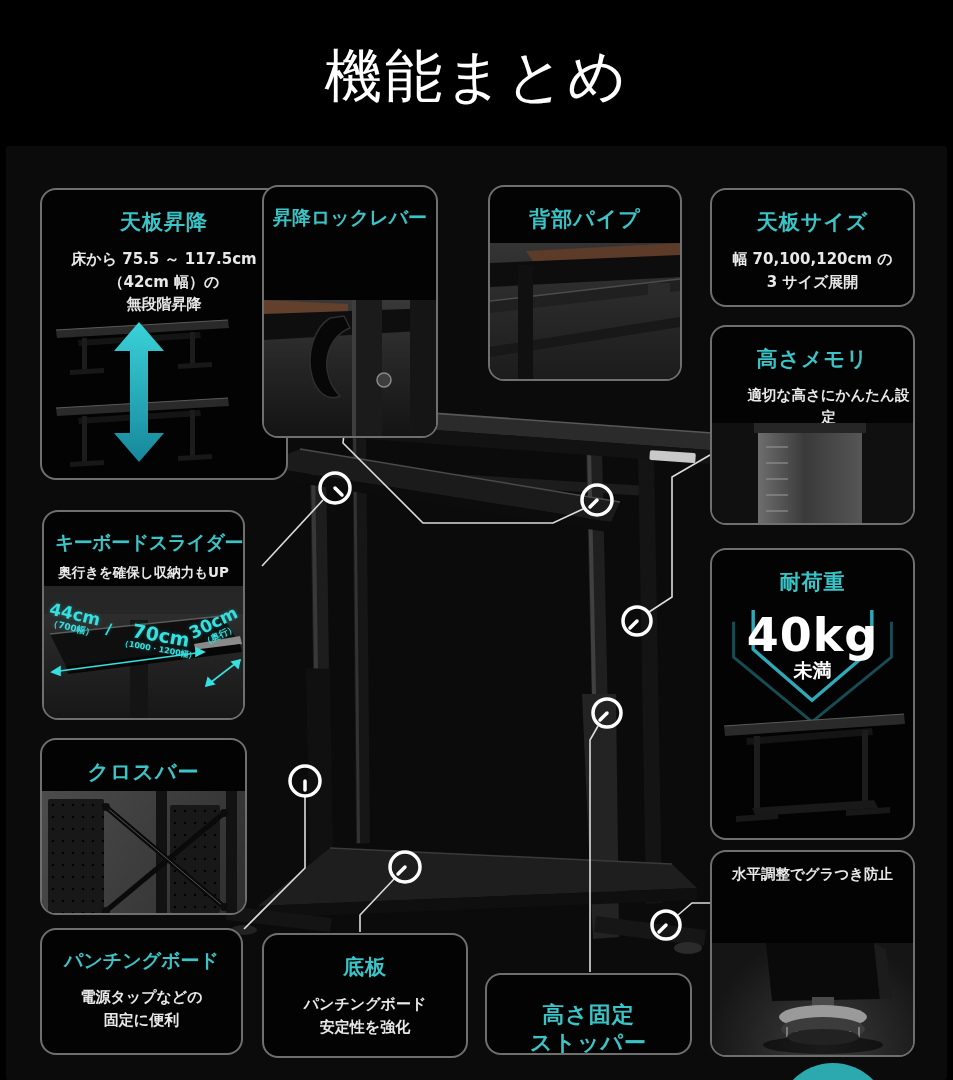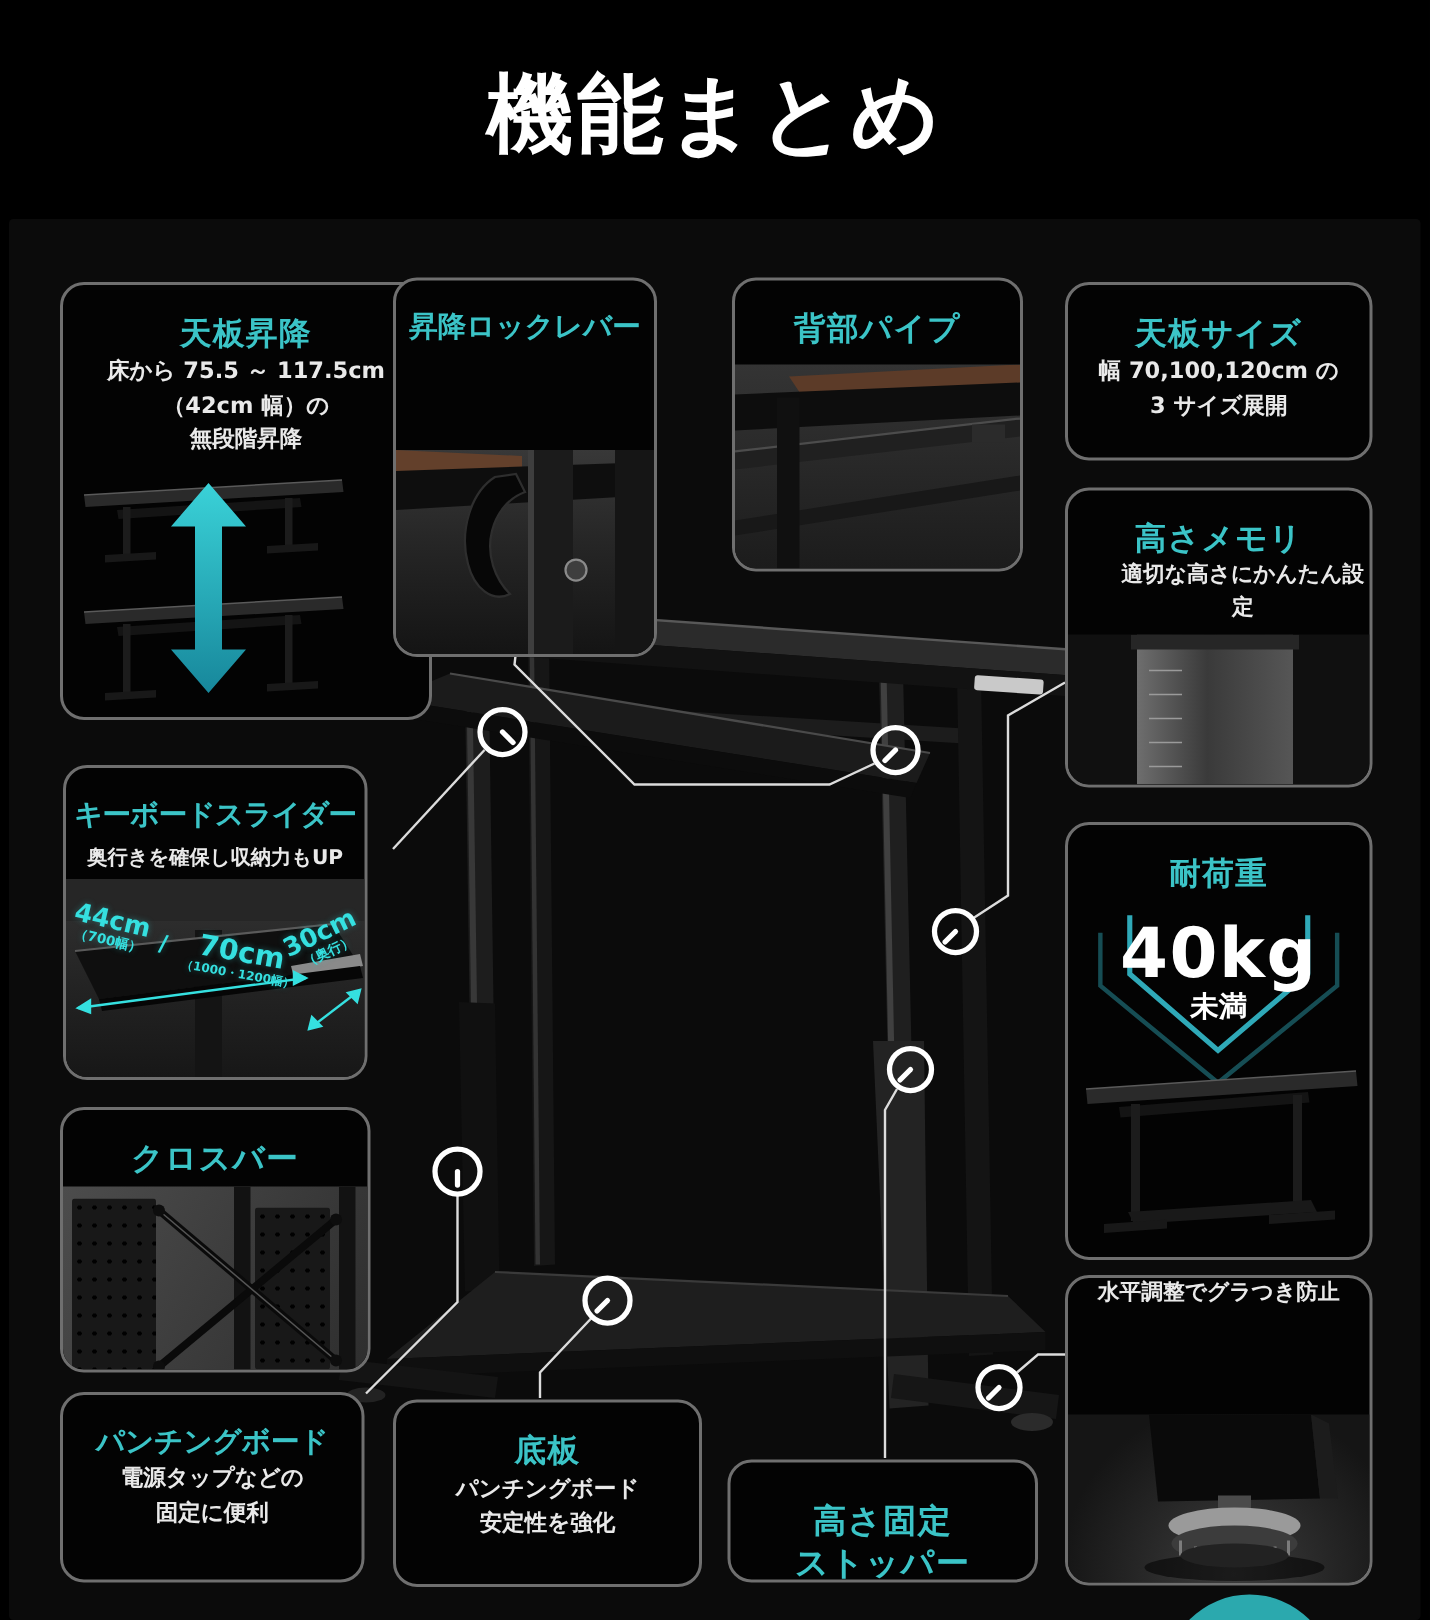--- a/index.html
+++ b/index.html
@@ -5,33 +5,33 @@
   html,body{margin:0;padding:0;background:#000;}
   #page{
     position:relative;width:953px;height:1080px;background:#000;
     overflow:hidden;
     font-family:"DejaVu Sans","Liberation Sans",sans-serif;
     -webkit-font-smoothing:antialiased;
   }
   #panel{position:absolute;left:6px;top:146px;width:941px;height:934px;background:#0b0b0b;border-radius:3px;}
   #main-title{
     position:absolute;left:0;top:38px;width:953px;text-align:center;
-    color:#ffffff;font-size:58px;font-weight:700;letter-spacing:2px;z-index:2;
+    color:#ffffff;font-size:58px;font-weight:400;letter-spacing:2px;z-index:2;
   }
   .box{
     position:absolute;box-sizing:border-box;background:#030303;
     border:2px solid #6f6f6f;border-radius:16px;overflow:hidden;z-index:2;
   }
   .box-title{
     position:relative;margin-top:18px;text-align:center;
     color:var(--accent,#3bc4c7);font-weight:900;font-size:21px;letter-spacing:1px;
   }
   .box-title.small{font-size:19px;letter-spacing:0px;}
   .desc{
-    position:relative;margin-top:0;text-align:center;color:#e9e9e9;
+    position:relative;margin-top:12px;text-align:center;color:#e9e9e9;
     font-weight:700;font-size:15px;line-height:1.5;
   }
   .photo{position:absolute;left:0;right:0;bottom:0;overflow:hidden;}
   .dotboard{
     position:absolute;background-color:#181818;
     background-image:radial-gradient(circle,#000 1.4px,transparent 1.6px);
     background-size:10px 12px;border-radius:2px;
   }
   .pole{position:absolute;background:#121212;}
   svg{display:block;}
@@ -237,21 +237,21 @@
             <line x1="54" y1="40" x2="76" y2="40"></line>
           <line x1="54" y1="56" x2="76" y2="56"></line>
             <line x1="54" y1="72" x2="76" y2="72"></line>
           <line x1="54" y1="88" x2="76" y2="88"></line>
         </g>
       </svg>
     </div>
   </div>
 
   <div class="box" style="left:42px;top:510px;width:203px;height:210px;">
-    <div class="box-title small" style="letter-spacing:-0.5px;">キーボードスライダー</div>
+    <div class="box-title small" style="letter-spacing:-0.5px;text-align:right;">キーボードスライダー</div>
     <div class="desc" style="font-size:13.5px;margin-top:6px;">
       <span>奥行きを確保し収納力もUP</span>
     </div>
     <div class="photo" style="height:132px;background:linear-gradient(180deg,#333 0%,#232323 55%,#171717 100%);">
       <svg width="199" height="132" viewBox="0 0 199 132" style="position:absolute;left:0;top:0;">
         <rect x="0" y="0" width="199" height="28" fill="#262626"></rect>
         <rect x="86" y="34" width="18" height="98" fill="#141414"></rect>
         <polygon points="6,48 178,30 196,58 22,80" fill="#0f0f0f"></polygon>
         <line x1="6" y1="48" x2="178" y2="30" stroke="#5a5a5a" stroke-width="1.5"></line>
         <polygon points="150,58 196,50 198,58 152,66" fill="#8a8a8a"></polygon>

